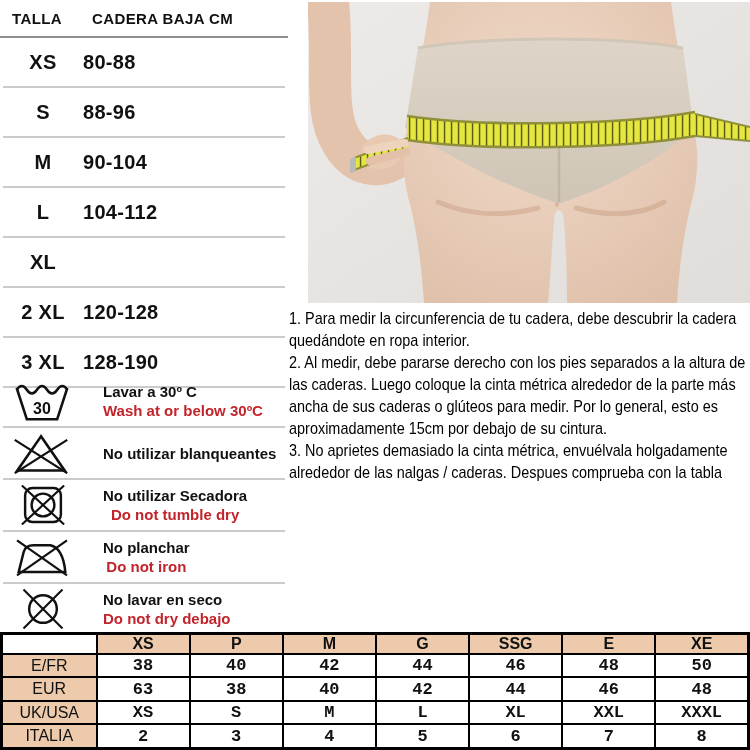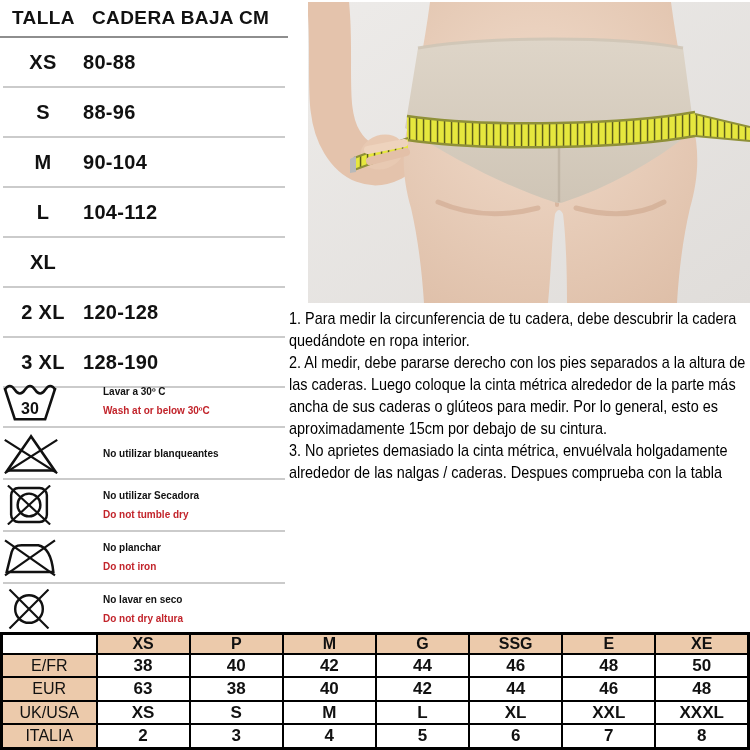--- a/index.html
+++ b/index.html
@@ -2,34 +2,34 @@
 <html><head>
 <meta charset="utf-8">
 <style>
   html,body{margin:0;padding:0;}
   body{width:750px;height:750px;background:#fff;font-family:"Liberation Sans",sans-serif;color:#111;}
   .canvas{position:relative;width:750px;height:750px;background:#fff;overflow:hidden;}
 
   
   .size-table{position:absolute;left:0;top:0;width:288px;}
   .st-header{display:flex;align-items:center;height:36px;border-bottom:2px solid #8e8e8e;
-             font-size:19px;font-weight:bold;letter-spacing:.4px;}
+             font-size:15px;font-weight:bold;letter-spacing:.4px;}
   .st-h1{width:80px;padding-left:12px;}
   .st-h2{flex:1;}
   .st-row{display:flex;align-items:center;height:48px;border-bottom:2px solid #cbcbcb;
           font-size:20px;font-weight:bold;letter-spacing:.3px;margin:0 3px;}
   .st-size{width:80px;text-align:center;}
   .st-range{width:160px;}
 
   
   .care{position:absolute;left:0;top:376px;width:288px;}
   .care-row{display:flex;align-items:center;height:50px;border-bottom:2px solid #cbcbcb;margin:0 3px;}
-  .care-icon{width:66px;display:flex;justify-content:flex-start;align-items:center;}
-  .care-text{margin-left:34px;line-height:19px;font-size:10px;font-weight:bold;}
-  .care-en{color:#c2242b;}
+  .care-icon{width:66px;display:flex;justify-content:flex-end;align-items:center;}
+  .care-text{margin-left:34px;line-height:19px;font-size:15px;font-weight:bold;}
+  .care-en{color:#c2242b;text-align:center;}
 
   
   .photo{position:absolute;left:308px;top:2px;width:442px;height:301px;}
   .photo svg{display:block;}
 
   
   .instructions{position:absolute;left:289px;top:308px;width:538px;
                 transform:scaleX(0.85);transform-origin:0 0;
                 font-size:17px;line-height:22px;color:#000;}
   .instructions p{margin:0;}
@@ -38,21 +38,21 @@
   .p3{margin-top:46px;}
 
   
   table.conv{position:absolute;left:0;top:632px;width:750px;height:118px;
              border-collapse:collapse;table-layout:fixed;border:3px solid #000;
              text-align:center;}
   table.conv th,table.conv td{border:2px solid #000;padding:0;}
   table.conv thead th{background:#eccaab;font-size:16px;font-weight:bold;font-family:"Liberation Sans",sans-serif;}
   table.conv thead th.blank{background:#fff;}
   table.conv td.rowlabel{background:#eccaab;font-size:16px;font-weight:normal;font-family:"Liberation Sans",sans-serif;}
-  table.conv td.val{background:#fff;font-family:Liberation Sans, sans-serif;font-size:17px;font-weight:bold;}
+  table.conv td.val{background:#fff;font-family:Liberation Mono, monospace;font-size:17px;font-weight:bold;}
 </style>
 </head>
 <body>
 
 <div class="canvas">
 
   <section class="size-table">
     <div class="st-header">
       <span class="st-h1">TALLA</span>
       <span class="st-h2">CADERA BAJA CM</span>
@@ -143,21 +143,21 @@
 
     <div class="care-row">
       <span class="care-icon">
         <svg viewBox="0 0 64 48" width="52" height="40">
           <circle cx="32" cy="24" r="17" fill="none" stroke="#111" stroke-width="3"></circle>
           <path d="M8,0 L56,48 M56,0 L8,48" fill="none" stroke="#111" stroke-width="2.6"></path>
         </svg>
       </span>
       <div class="care-text">
         <div class="care-es">No lavar en seco</div>
-        <div class="care-en">Do not dry altura</div>
+        <div class="care-en">Do not dry debajo</div>
       </div>
     </div>
   </section>
 
   <div class="photo" role="img" aria-label="Rear view of hips in beige underwear being measured with a yellow tape measure">
     <svg viewBox="0 0 442 301" width="442" height="301">
       <defs>
         <linearGradient id="bgGrad" x1="0" y1="0" x2="1" y2="1">
           <stop offset="0" stop-color="#edebe9"></stop>
           <stop offset="1" stop-color="#e0ddda"></stop>

